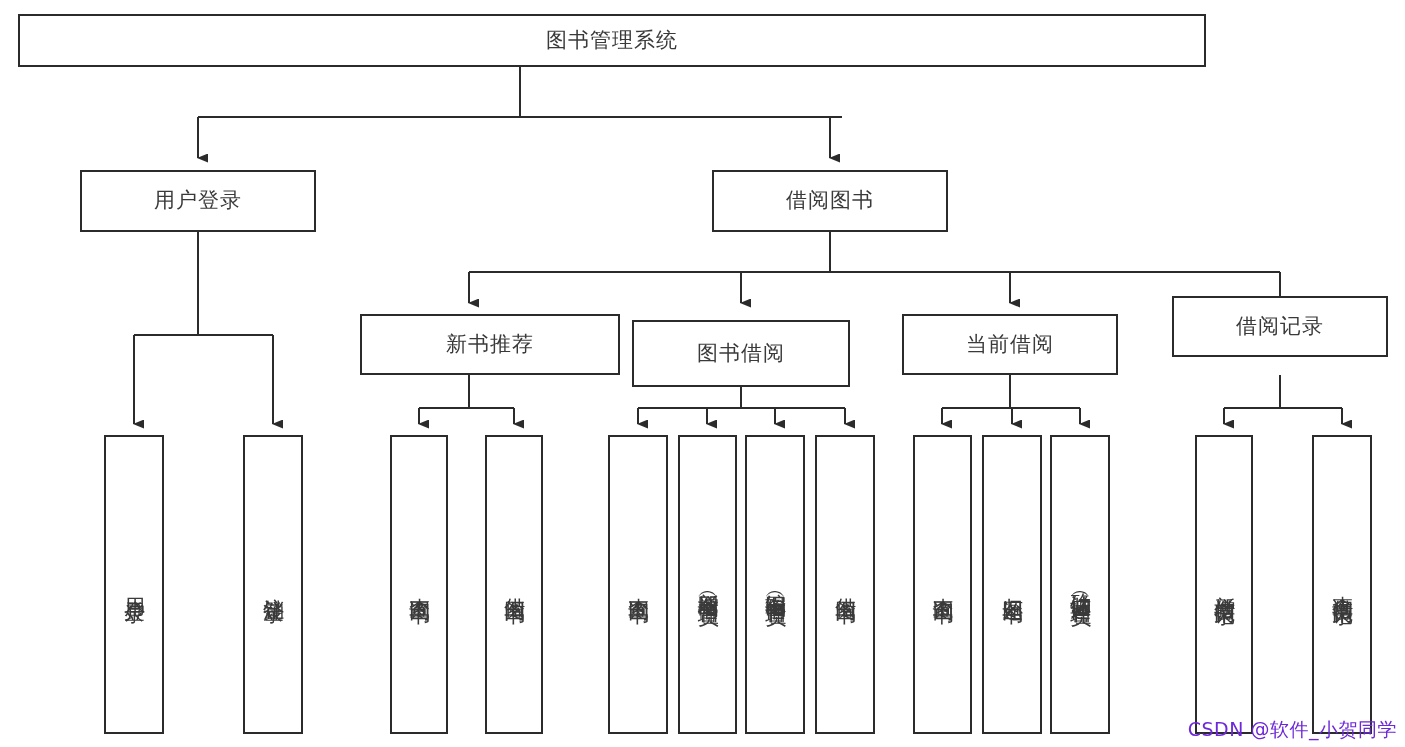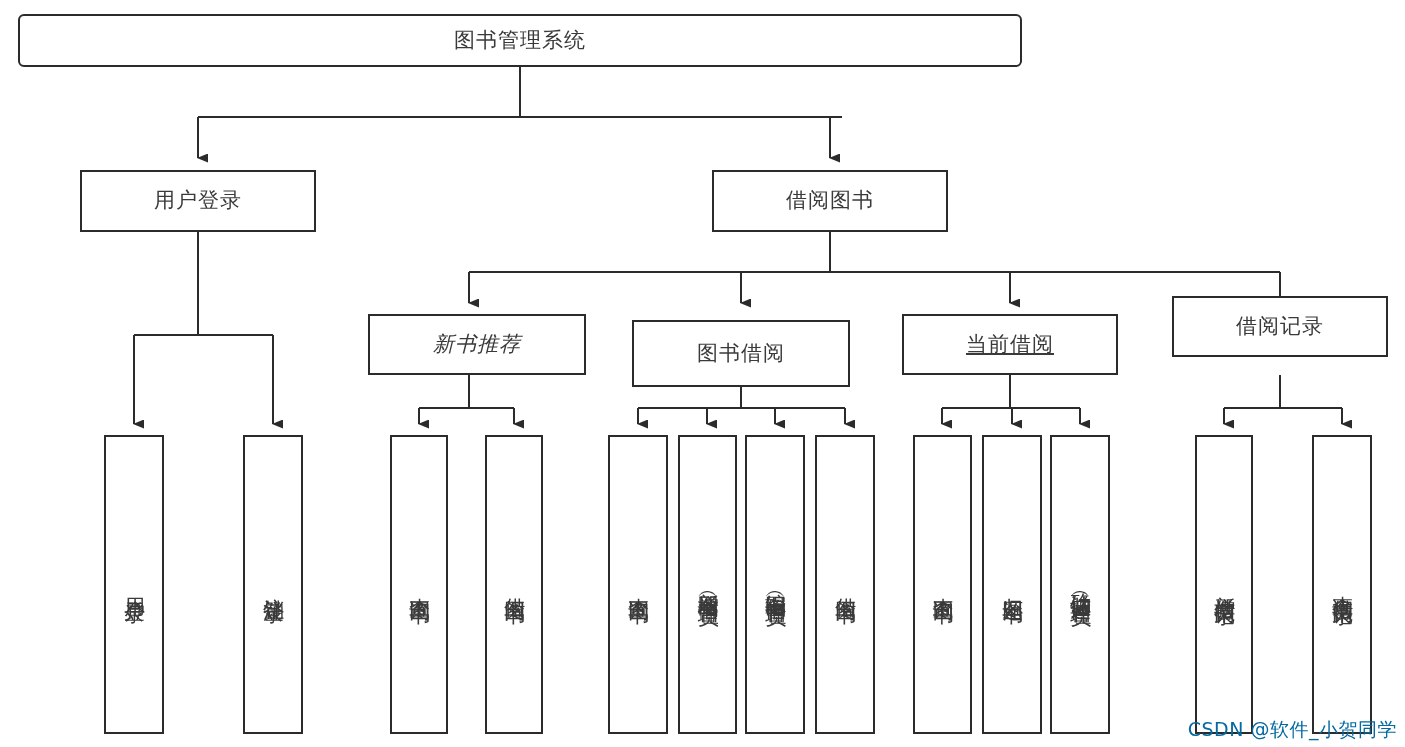--- a/index.html
+++ b/index.html
@@ -55,21 +55,21 @@
     writing-mode: vertical-rl;
     text-orientation: upright;
     display: block;
     max-height: 100%;
   }
   #watermark {
     position: absolute;
     right: 8px;
     bottom: 4px;
     font-size: 19px;
-    color: #0369a1;
+    color: #6d28d9;
     letter-spacing: 0.5px;
     white-space: nowrap;
     z-index: 3;
     font-family: "DejaVu Sans", "Liberation Sans", sans-serif;
   }
 </style>
 </head>
 <body>
 
 <div id="diagram-root">
@@ -117,28 +117,28 @@
       <path d="M 1012,408 L 1012,424" marker-end="url(#arrowhead)"></path>
       <path d="M 1080,408 L 1080,424" marker-end="url(#arrowhead)"></path>
 
       <path d="M 1280,375 L 1280,408"></path>
       <path d="M 1224,408 L 1342,408"></path>
       <path d="M 1224,408 L 1224,424" marker-end="url(#arrowhead)"></path>
       <path d="M 1342,408 L 1342,424" marker-end="url(#arrowhead)"></path>
     </g>
   </svg>
 
-  <div class="node node-h" style="left:18px; top:14px; width:1004px; height:53px;border-radius:6px;">图书管理系统</div>
+  <div class="node node-h" style="left:18px; top:14px; width:1188px; height:53px;">图书管理系统</div>
 
   <div class="node node-h" style="left:80px; top:170px; width:236px; height:62px;">用户登录</div>
   <div class="node node-h" style="left:712px; top:170px; width:236px; height:62px;">借阅图书</div>
 
-  <div class="node node-h" style="left:368px; top:314px; width:218px; height:61px;font-style:italic;">新书推荐</div>
+  <div class="node node-h" style="left:360px; top:314px; width:260px; height:61px;">新书推荐</div>
   <div class="node node-h" style="left:632px; top:320px; width:218px; height:67px;">图书借阅</div>
-  <div class="node node-h" style="left:902px; top:314px; width:216px; height:61px;text-decoration:underline;">当前借阅</div>
+  <div class="node node-h" style="left:902px; top:314px; width:216px; height:61px;">当前借阅</div>
   <div class="node node-h" style="left:1172px; top:296px; width:216px; height:61px;">借阅记录</div>
 
   <div class="node node-leaf" style="left:104px; top:435px; width:60px; height:299px;">
     <span class="leaf-text">用户登录</span>
   </div>
   <div class="node node-leaf" style="left:243px; top:435px; width:60px; height:299px;">
     <span class="leaf-text">注销登录</span>
   </div>
 
   <div class="node node-leaf" style="left:390px; top:435px; width:58px; height:299px;">

